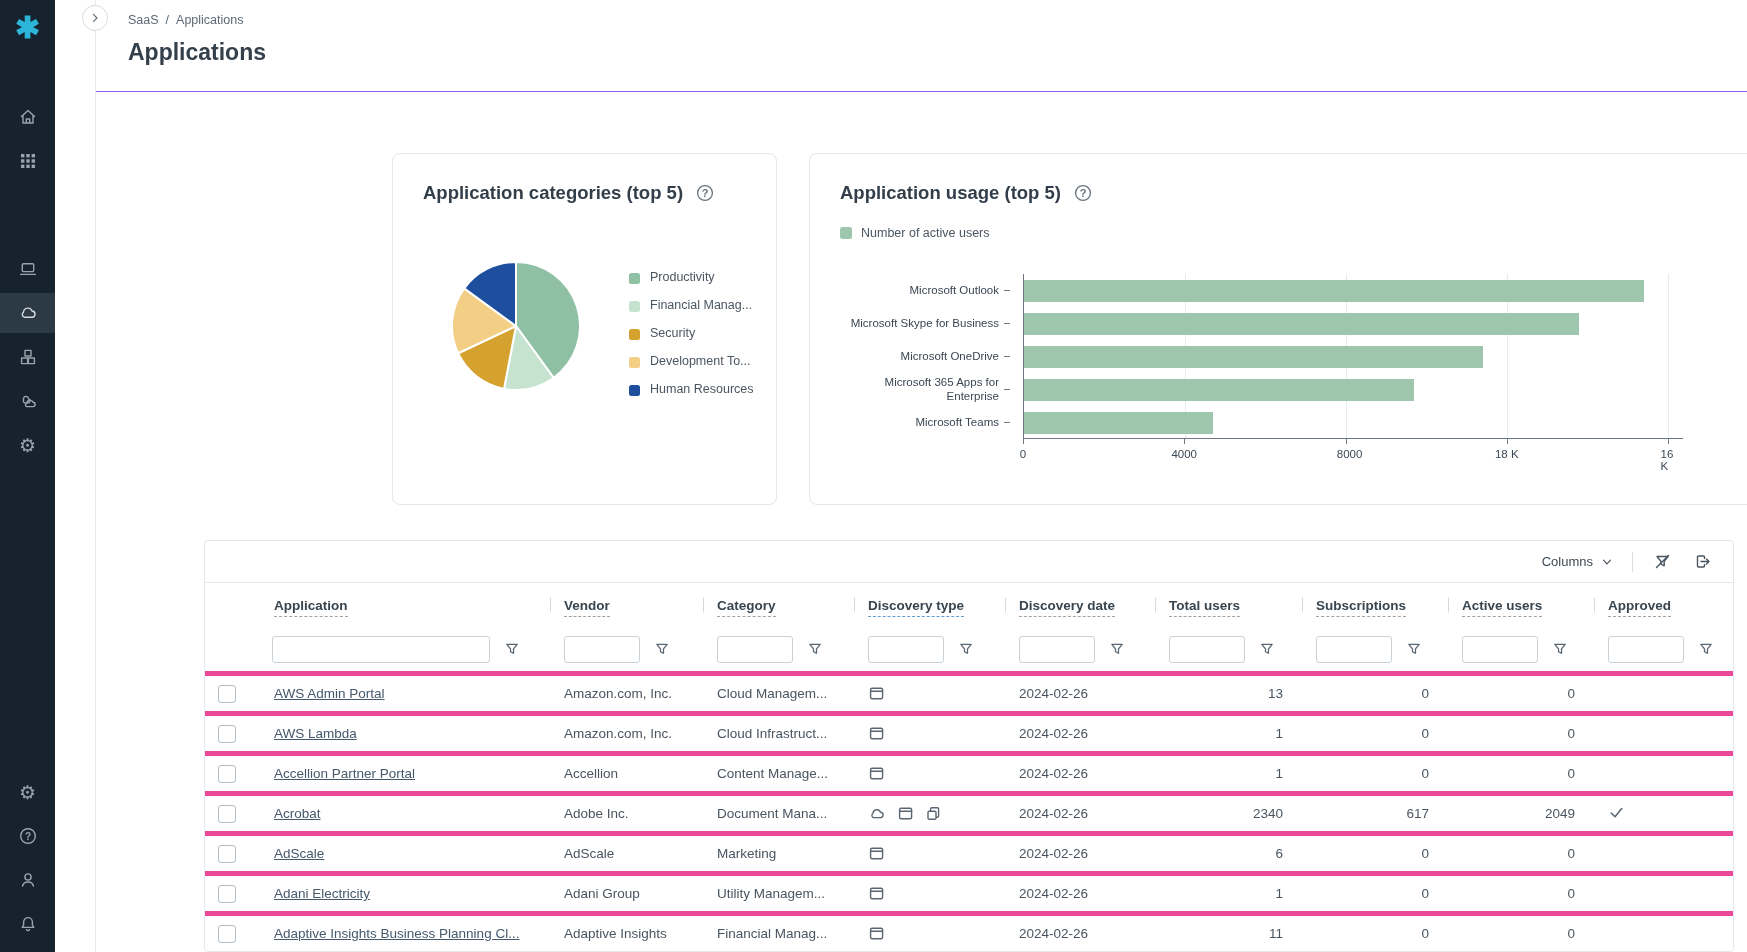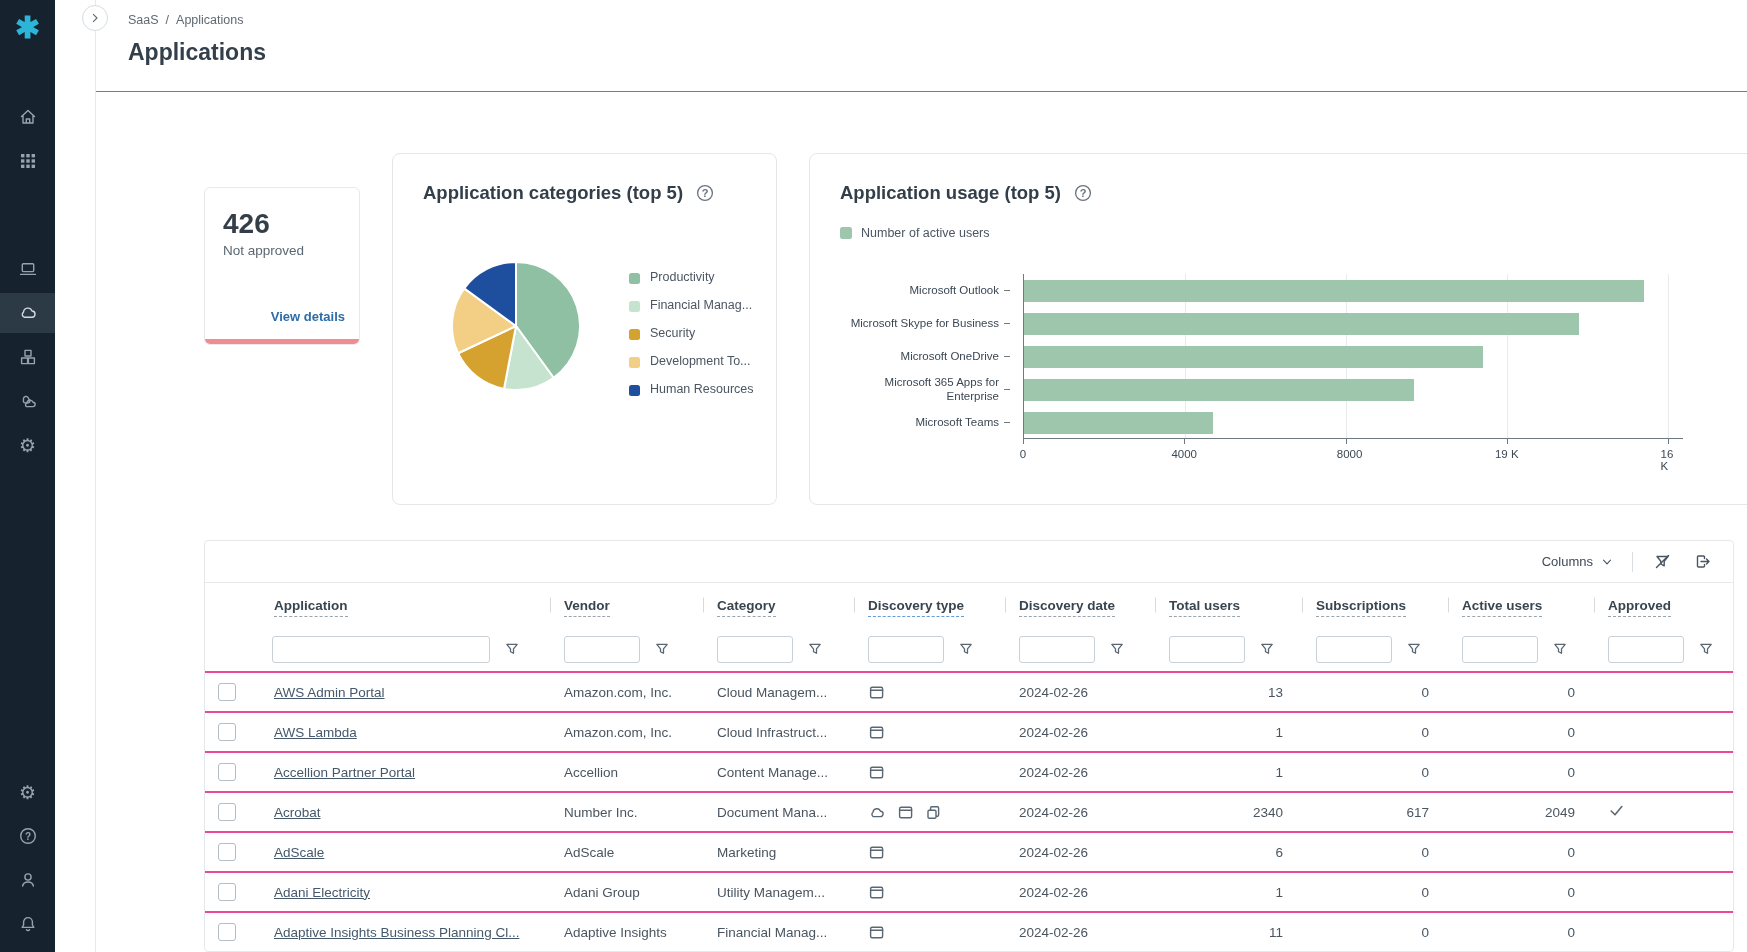--- a/index.html
+++ b/index.html
@@ -104,21 +104,21 @@
   .filter-row { height:44px; }
   .fcell { display:flex; align-items:center; }
   .filter-input { height:27px; width:76px; border:1px solid #c9d1d7; border-radius:3px;
     padding:0 6px; font-size:13px; color:#47525d; outline:none; background:#fff; }
   .fcell.app { padding-left:23px; }
   .fcell.app .filter-input { width:218px; }
   .funnel-icon { margin-left:13px; width:18px; height:18px; display:flex; align-items:center;
     justify-content:center; cursor:pointer; }
   .funnel-icon svg { stroke:#5a6671; fill:none; stroke-width:1.3; stroke-linejoin:round; }
 
-  .trow { height:40px; border-top:2px solid #ec4899; font-size:13.5px; color:#4a5560; }
+  .trow { height:40px; border-top:5px solid #ec4899; font-size:13.5px; color:#4a5560; }
   .cell-ck { display:flex; justify-content:center; }
   .checkbox { width:18px; height:18px; border:1.5px solid #b3bdc6; border-radius:3px; background:#fff; cursor:pointer; }
   .applink { color:#45586c; text-decoration:underline; cursor:pointer; padding-left:25px;
     white-space:nowrap; overflow:hidden; text-overflow:ellipsis; display:block; }
   .cell-txt { white-space:nowrap; overflow:hidden; text-overflow:ellipsis; padding-right:10px; }
   .cell-icons { display:flex; align-items:center; gap:11px; }
   .cell-icons svg { stroke:#5a6671; fill:none; stroke-width:1.4; stroke-linecap:round; stroke-linejoin:round; }
   .cell-num { text-align:right; padding-right:33px; }
   .cell-appr svg { stroke:#5d6873; fill:none; stroke-width:1.6; stroke-linecap:round; stroke-linejoin:round; }
 </style>
@@ -216,26 +216,20 @@
       <span class="crumb-link">SaaS</span>
       <span>/</span>
       <span>Applications</span>
     </div>
     <div class="page-title">Applications</div>
   </div>
 
   <div class="dashboard">
 
     <div class="stats-col">
-      <div class="stat-card white">
-        <div class="stat-value">426</div>
-        <div class="stat-label">Not approved</div>
-        <div class="view-details">View details</div>
-        <div class="redbar"></div>
-      </div>
     </div>
 
     <div class="chart-card pie-card">
       <div class="chart-title-row">
         <div class="chart-title">Application categories (top 5)</div>
         <div class="help-icon">
           <svg width="18" height="18" viewBox="0 0 18 18">
               <circle cx="9" cy="9" r="7.4"></circle>
               <text x="9" y="12.6" text-anchor="middle">?</text>
             </svg>
@@ -318,21 +312,21 @@
             </div>
           </div>
         <div class="bar-axis" id="bar-axis">
             <div class="tickmark" style="left: 0%;"></div>
             <span class="ticklabel" style="left: 0%;">0</span>
             <div class="tickmark" style="left: 24.43%;"></div>
             <span class="ticklabel" style="left: 24.43%;">4000</span>
             <div class="tickmark" style="left: 48.87%;"></div>
             <span class="ticklabel" style="left: 48.87%; padding-left: 8px;">8000</span>
             <div class="tickmark" style="left: 73.3%;"></div>
-            <span class="ticklabel" style="left: 73.3%;">19 K</span>
+            <span class="ticklabel" style="left: 73.3%;">18 K</span>
             <div class="tickmark" style="left: 97.73%;"></div>
             <span class="ticklabel" style="left: 97.73%;">16 K</span>
           </div>
       </div>
     </div>
   </div>
 
   <div class="tablecard">
     <div class="toolbar">
       <div class="columns-btn">
@@ -508,21 +502,21 @@
           <div class="cell-num">0</div>
           <div class="cell-appr"></div>
         </div>
         <div class="tgrid trow">
           <div class="cell-ck">
             <div class="checkbox"></div>
           </div>
           <div>
             <a class="applink">Acrobat</a>
           </div>
-          <div class="cell-txt">Number Inc.</div>
+          <div class="cell-txt">Adobe Inc.</div>
           <div class="cell-txt">Document Mana...</div>
           <div class="cell-icons">
             <svg width="18" height="17" viewBox="0 0 18 17">
               <path d="M5.3 12.6 h7 a2.7 2.7 0 0 0 .2 -5.4 a3.9 3.9 0 0 0 -7.5 1 a2.6 2.6 0 0 0 .3 4.4 Z"></path>
             </svg>
             <svg width="17" height="17" viewBox="0 0 17 17">
               <rect x="2.6" y="3.2" width="12" height="10.6" rx="1.5"></rect>
               <line x1="2.6" y1="6.3" x2="14.6" y2="6.3"></line>
             </svg>
             <svg width="17" height="17" viewBox="0 0 17 17">

